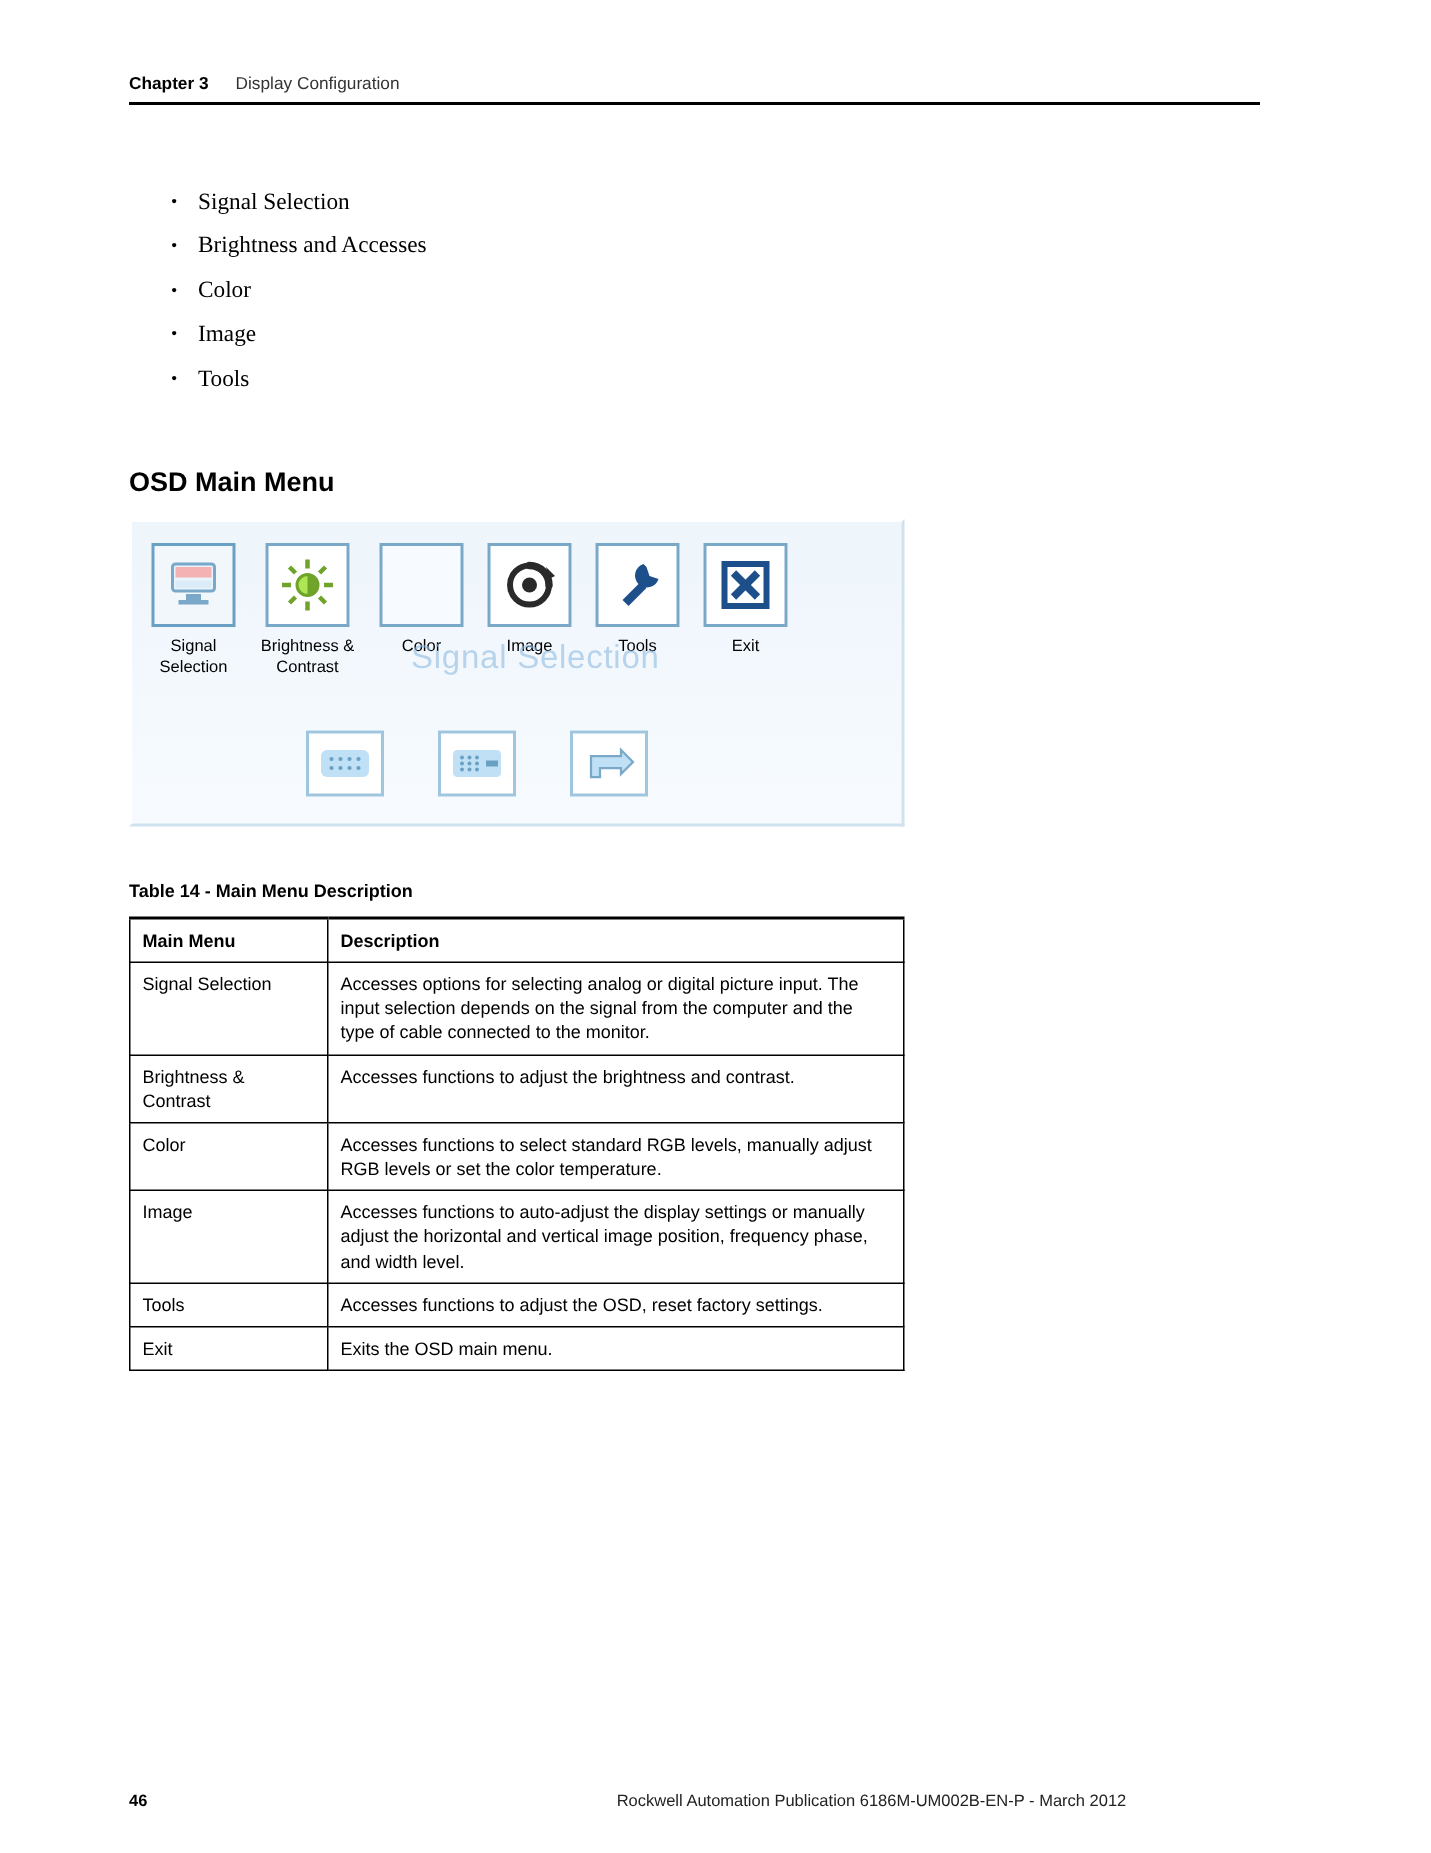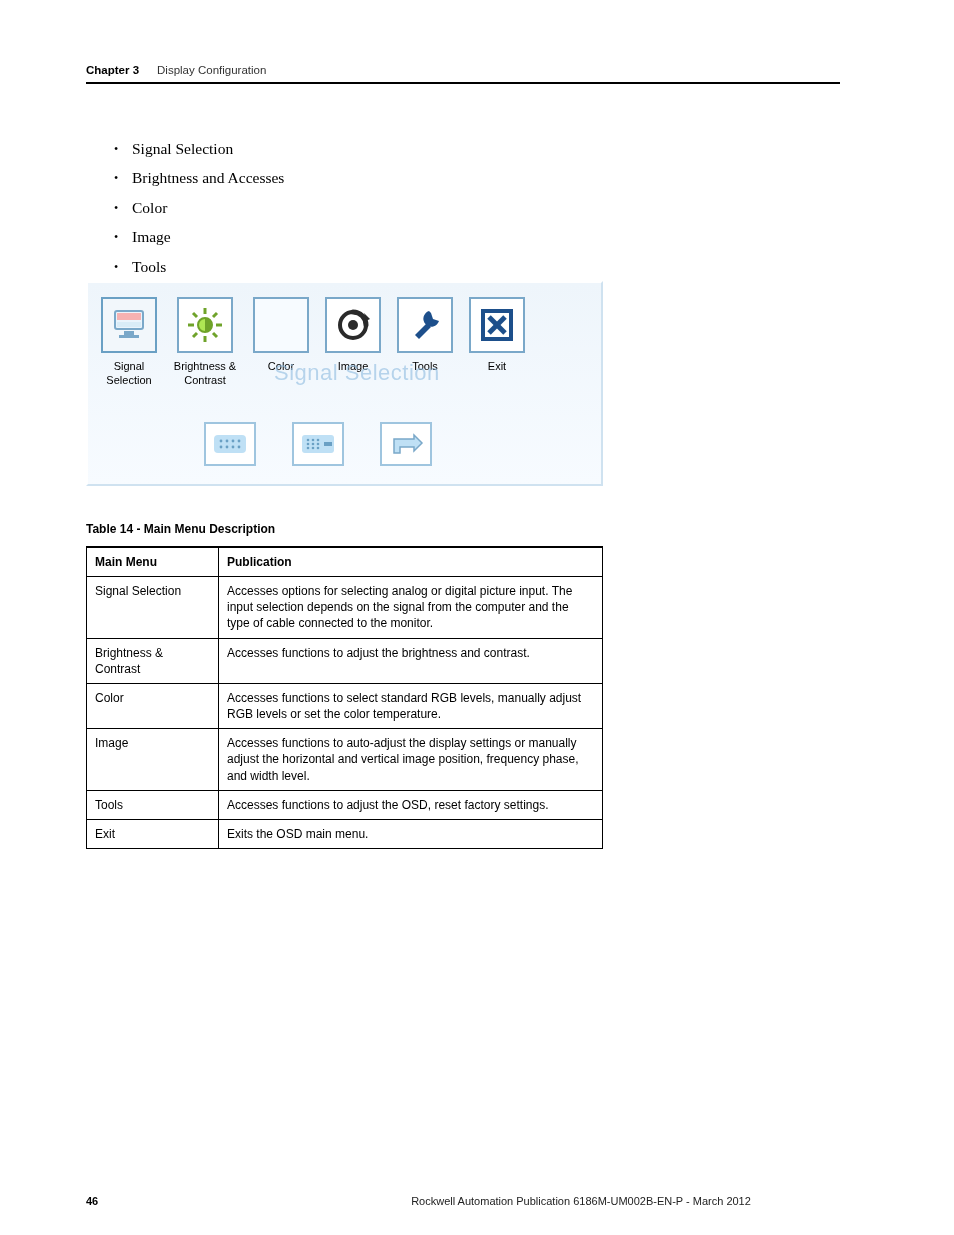--- a/index.html
+++ b/index.html
@@ -1,17 +1,17 @@
 <!DOCTYPE html>
 <html><head>
 <meta charset="utf-8">
 <style>
   * { box-sizing: border-box; margin: 0; padding: 0; }
   html, body { width: 954px; height: 1235px; background: #fff; font-family: Arial, Helvetica, sans-serif; color: #000; }
-  .page { position: relative; width: 926px; height: 1235px; padding: 64px 86px 28px 86px; }
+  .page { position: relative; width: 926px; height: 1235px; padding: 50px 86px 28px 86px; }
   .header { display: flex; align-items: baseline; gap: 18px; font-size: 11.5px; margin-bottom: 6px; }
   .header .chap { font-weight: 700; }
   .header .title { color: #333; }
   .rule { border: 0; border-top: 2px solid #000; margin-bottom: 50px; }
   .body-row { display: flex; align-items: flex-start; }
   .sidehead { font-size: 26px; font-weight: 700; width: 272px; flex: 0 0 272px; line-height: 1.15; }
   .main-col { flex: 1; }
   .intro { font-family: Georgia, 'Times New Roman', serif; font-size: 15.5px; line-height: 1.5; margin-bottom: 8px; }
   .bullets { list-style: none; margin-left: 28px; font-family: Georgia, 'Times New Roman', serif; font-size: 15.5px; line-height: 1.9; }
   .bullets li::before { content: "•"; display: inline-block; width: 18px; color: #000; font-size: 12px; vertical-align: 1px; }
@@ -56,20 +56,21 @@
   <div class="body-row">
     <div class="main-col">
       <ul class="bullets">
         <li>Signal Selection</li>
         <li>Brightness and Accesses</li>
         <li>Color</li>
         <li>Image</li>
         <li>Tools</li>
       </ul>
 
+      <h2 class="h2">OSD Main Menu</h2>
 
       <div class="osd">
         <div class="icons-row" style="position:relative;">
           <div class="ic-wrap">
             <div class="ic-box sel">
               <svg width="40" height="40" viewBox="0 0 40 40">
                   <rect x="6" y="6" width="28" height="18" rx="2" fill="#eaf4fc" stroke="#7aa8c9" stroke-width="2"></rect>
                   <rect x="8" y="8" width="24" height="7" fill="#f5b2b2"></rect>
                   <rect x="8" y="17" width="24" height="5" fill="#d9ecf7"></rect>
                   <rect x="15" y="26" width="10" height="4" fill="#7aa8c9"></rect>
@@ -175,21 +176,21 @@
               </svg>
           </div>
         </div>
       </div>
 
       <div class="table-cap">Table 14 - Main Menu Description</div>
       <table>
         <thead>
           <tr>
             <th>Main Menu</th>
-            <th>Publication</th>
+            <th>Description</th>
           </tr>
         </thead>
         <tbody>
           <tr>
               <td class="menu">Signal Selection</td>
               <td>Accesses options for selecting analog or digital picture input. The input selection depends on the signal from the computer and the type of cable connected to the monitor.</td>
             </tr>
           <tr>
               <td class="menu">Brightness &amp; Contrast</td>
               <td>Accesses functions to adjust the brightness and contrast.</td>

